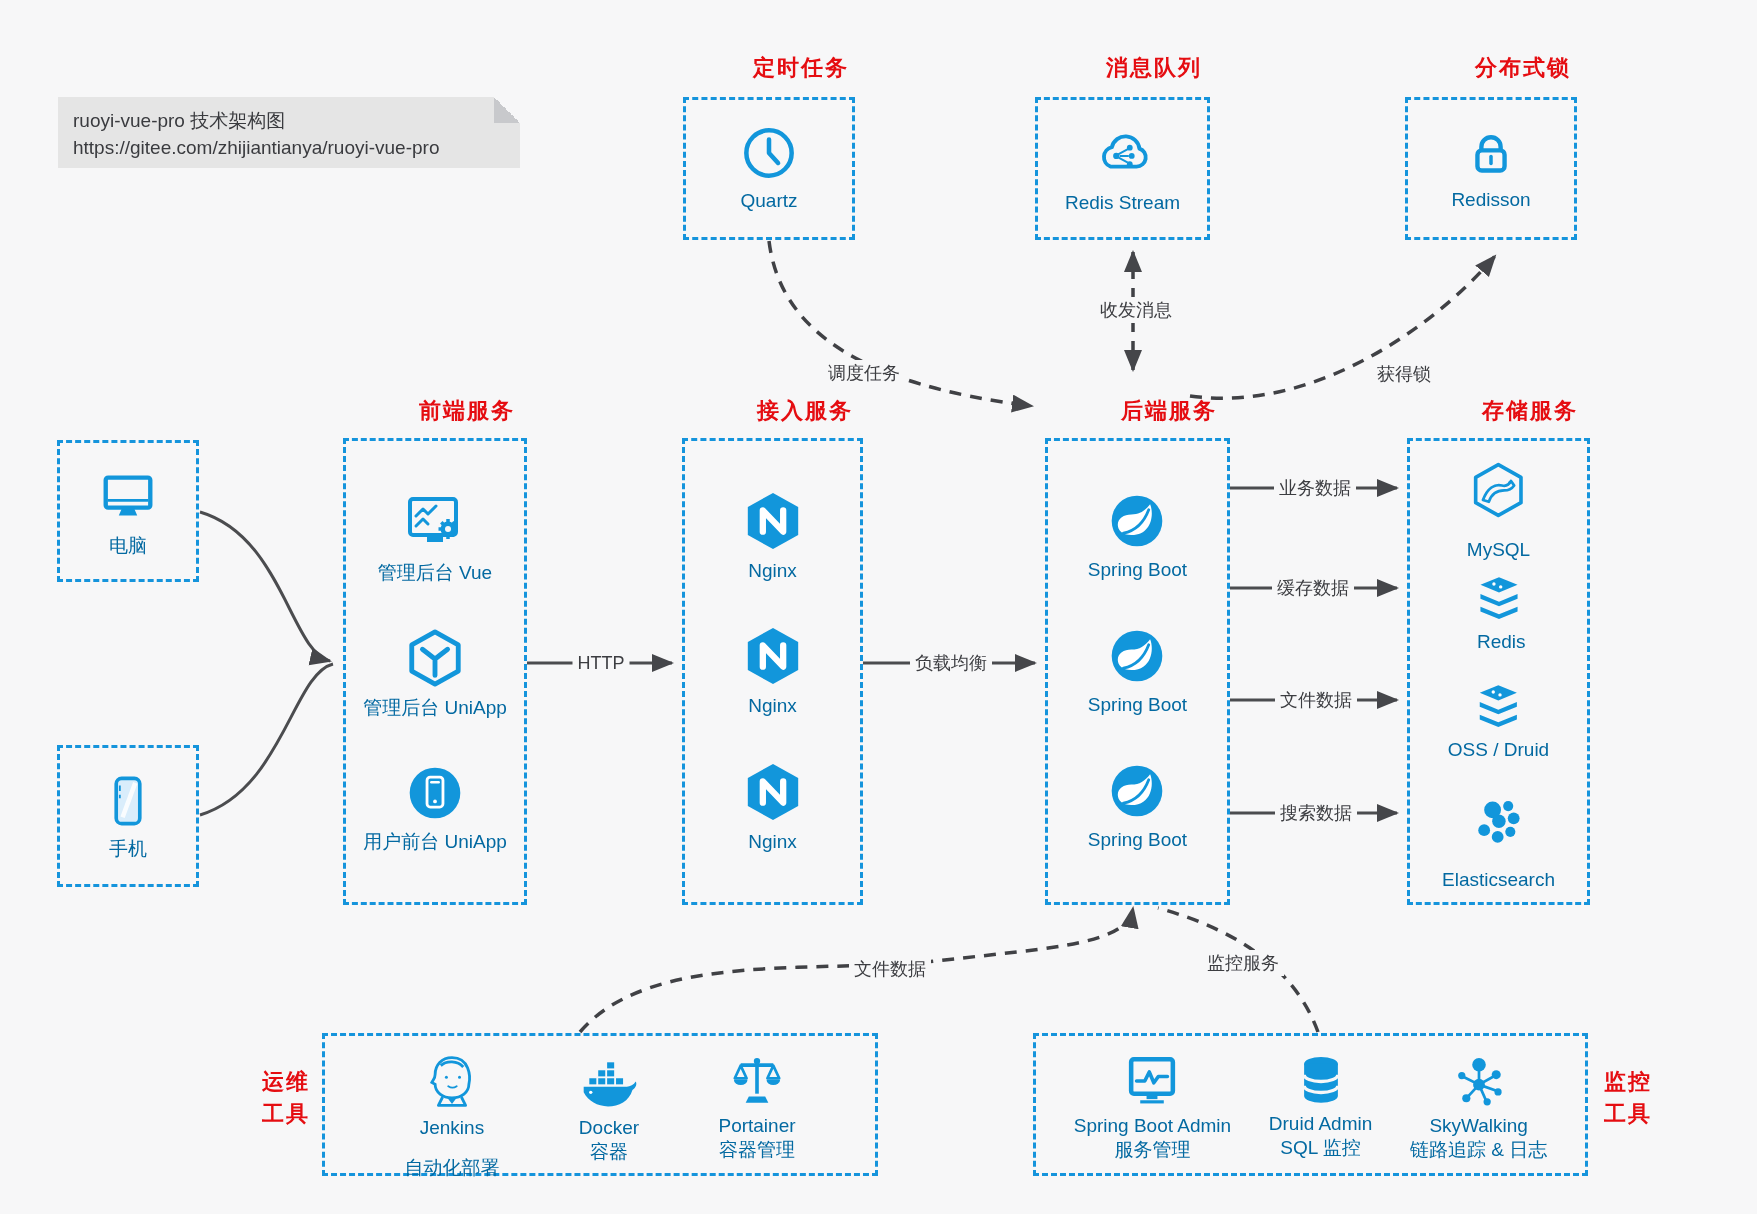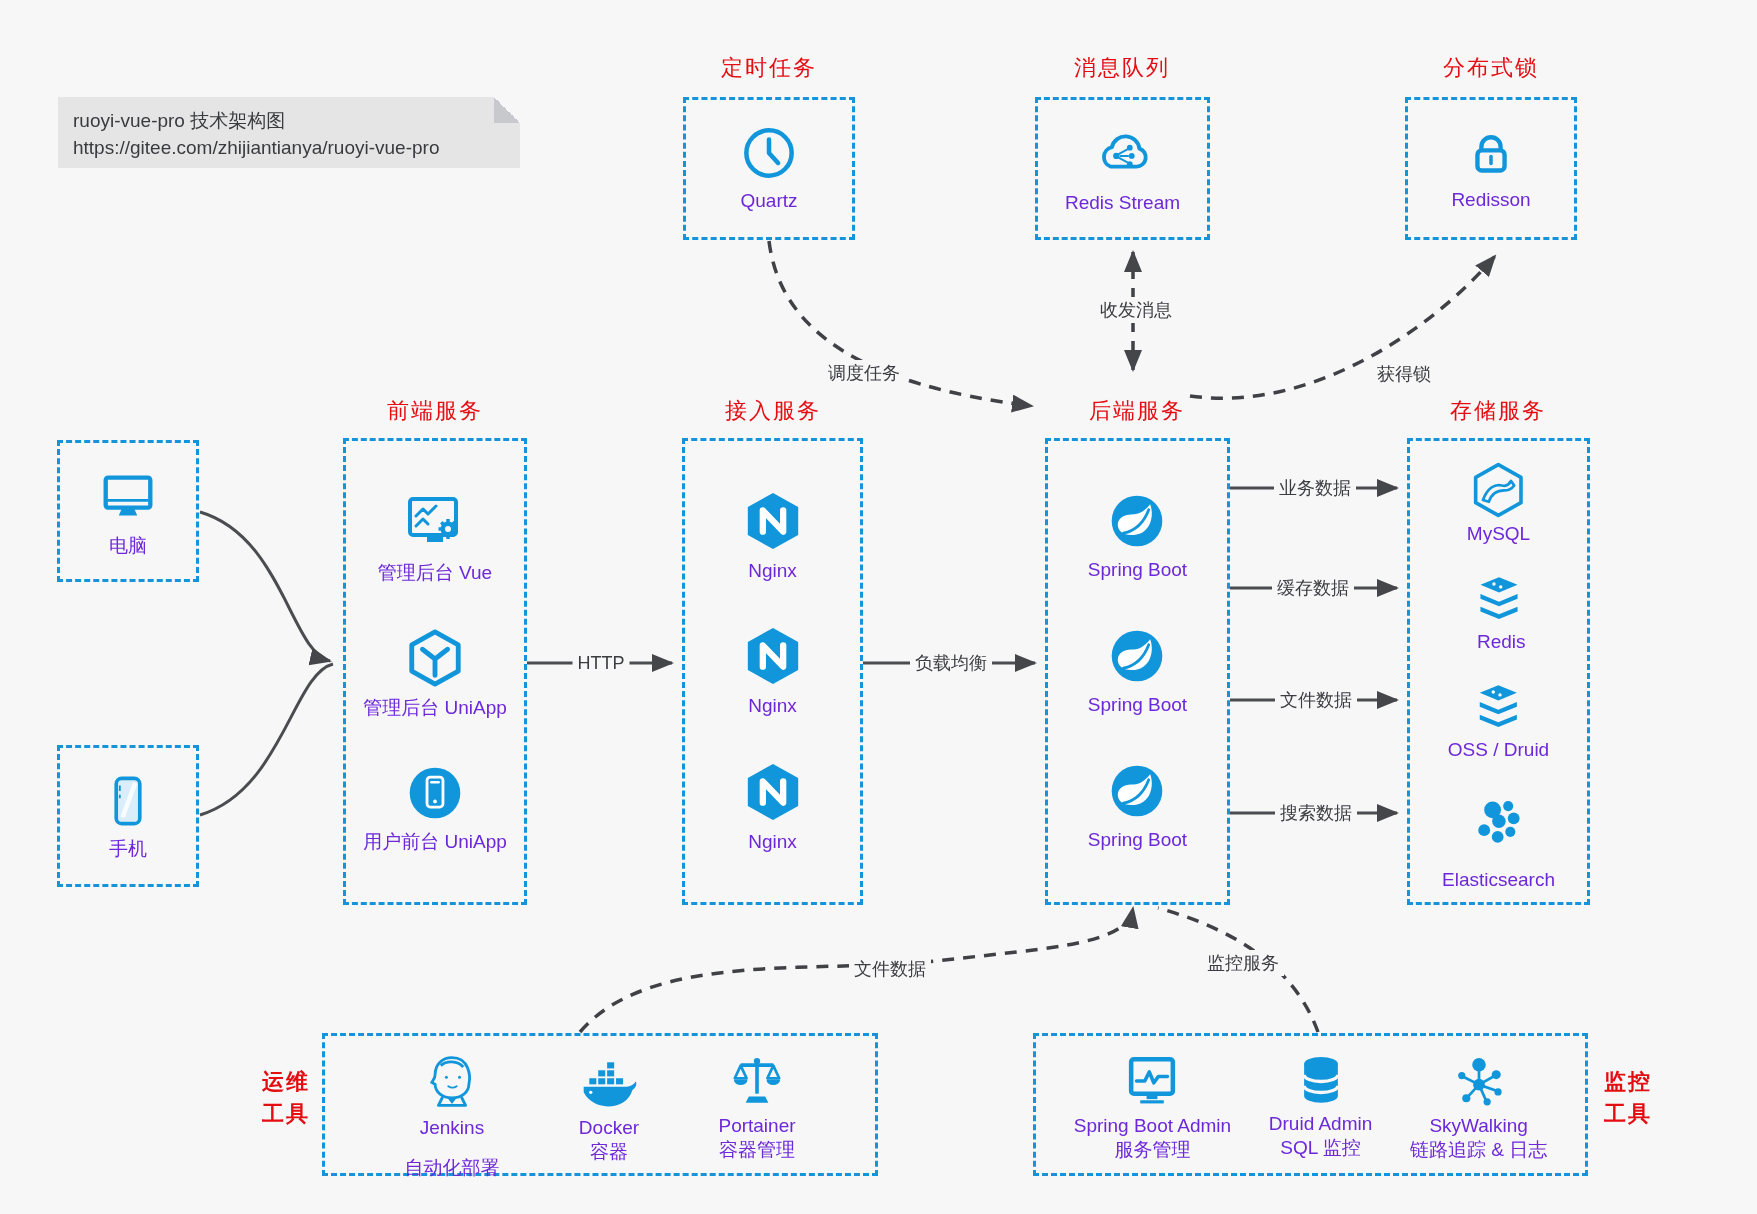--- a/index.html
+++ b/index.html
@@ -5,23 +5,23 @@
   html,body{margin:0;padding:0;background:#f7f7f8;}
   body{font-family:"Liberation Sans","DejaVu Sans",sans-serif;}
   .canvas{position:relative;width:1757px;height:1214px;background:#f7f7f8;overflow:hidden;color:#1296db;}
   .wires{position:absolute;left:0;top:0;z-index:0;}
   .defs-svg{position:absolute;width:0;height:0;overflow:hidden;}
   .dbox{position:absolute;border:3px dashed #1594dc;box-sizing:border-box;display:flex;flex-direction:column;align-items:center;z-index:1;background:transparent;}
   .cell{justify-content:center;}
   .col{justify-content:space-evenly;padding:6px 0;}
   .rowbox{flex-direction:row;justify-content:space-evenly;align-items:flex-start;padding-top:16px;}
   .node{display:flex;flex-direction:column;align-items:center;}
-  .nlabel{margin-top:7px;font-size:19px;color:#6d28d9;white-space:nowrap;line-height:1.25;text-align:center;}
+  .nlabel{margin-top:7px;font-size:19px;color:#0369a1;white-space:nowrap;line-height:1.25;text-align:center;}
   .sub{margin-top:2px;}
-  .red-title{position:absolute;z-index:2;font-size:22px;font-weight:normal;color:#e50d11;text-align:center;width:160px;letter-spacing:2px;white-space:nowrap;}
+  .red-title{position:absolute;z-index:2;font-size:22px;font-weight:bold;color:#e50d11;text-align:right;width:160px;letter-spacing:2px;white-space:nowrap;}
   .side-label{position:absolute;z-index:2;font-size:22px;font-weight:bold;color:#e50d11;line-height:1.45;letter-spacing:2px;}
   .edge-label{position:absolute;z-index:2;font-size:18px;color:#3c3d41;background:#f7f7f8;padding:1px 5px;transform:translate(-50%,-50%);white-space:nowrap;}
   .note{position:absolute;left:58px;top:97px;width:462px;height:71px;background:#e5e5e5;z-index:1;}
   .note-fold{position:absolute;right:0;top:0;width:26px;height:26px;background:linear-gradient(225deg,#f7f7f8 0 50%,#c8c9cc 50% 100%);}
   .note-text{padding:10px 0 0 15px;font-size:19px;color:#3a3b3f;line-height:27px;}
   .ic{display:block;}
   .stnode{position:absolute;left:50%;transform:translateX(-50%);}
 </style>
 </head>
 <body>
@@ -326,21 +326,21 @@
       <span>
           <svg class="ic" width="60" height="60">
             <use href="#i-spring"></use>
           </svg>
         </span>
       <div class="nlabel">Spring Boot</div>
     </div>
   </div>
 
   <div class="dbox" style="left:1407px;top:438px;width:183px;height:467px;">
-    <div class="node stnode" style="top:20px;">
+    <div class="node stnode" style="top:20px;gap:16px;">
       <span>
           <svg class="ic" width="58" height="58">
             <use href="#i-mysql"></use>
           </svg>
         </span>
       <div class="nlabel" style="margin-top:3px;">MySQL</div>
     </div>
     <div class="node stnode" style="top:132px;align-items:flex-end;">
       <span>
           <svg class="ic" width="54" height="54">

